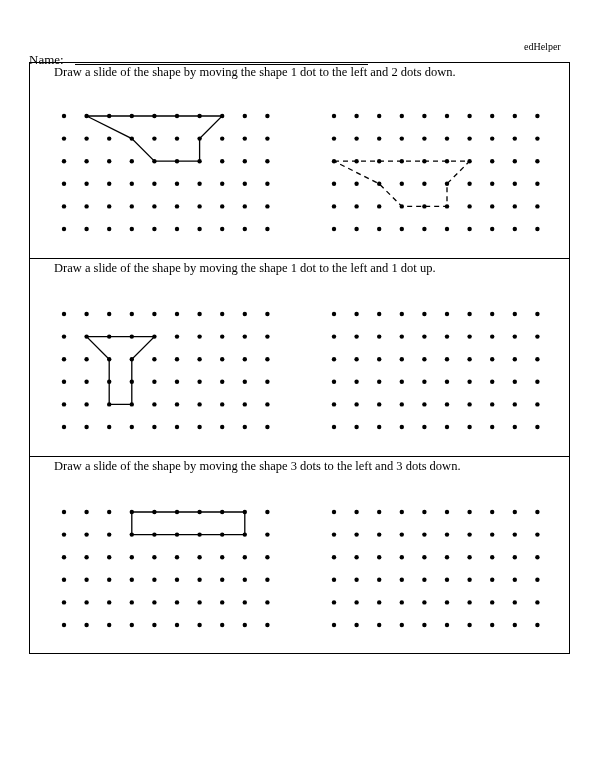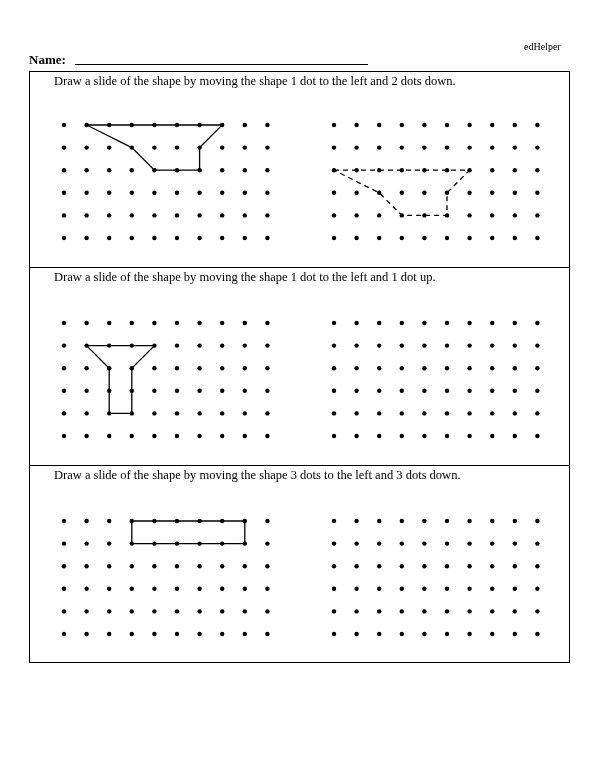--- a/index.html
+++ b/index.html
@@ -1,21 +1,21 @@
 <!DOCTYPE html>
 <html><head>
 <meta charset="utf-8">
 <style>
   html, body { margin: 0; padding: 0; background: #ffffff; }
   body { width: 600px; height: 776px; position: relative; overflow: hidden;
          font-family: "Liberation Serif", "DejaVu Serif", serif; color: #000; }
   .brand { position: absolute; left: 524px; top: 41px; font-size: 10px; }
-  .name-row { position: absolute; left: 29px; top: 52px; font-size: 13px; font-weight: bold; }
+  .name-row { position: absolute; left: 29px; top: 52px; font-size: 13px; font-weight: normal; }
   .name-line { position: absolute; left: 75px; top: 64px; width: 293px; border-bottom: 1.2px solid #000; }
-  .box { position: absolute; left: 29px; top: 71px; width: 541px; height: 592px;
+  .box { position: absolute; left: 29px; top: 62px; width: 541px; height: 592px;
          border: 1.3px solid #000; box-sizing: border-box; }
   .section { position: absolute; left: 0; width: 100%; box-sizing: border-box; }
   .section.s1 { top: 0; height: 195px; }
   .section.s2 { top: 195px; height: 198px; border-top: 1.3px solid #000; }
   .section.s3 { top: 393px; height: 197px; border-top: 1.3px solid #000; }
   .instr { position: absolute; left: 24px; top: 2px; font-size: 12.5px; white-space: nowrap; }
   .grid { position: absolute; overflow: visible; }
 </style>
 </head>
 <body>

